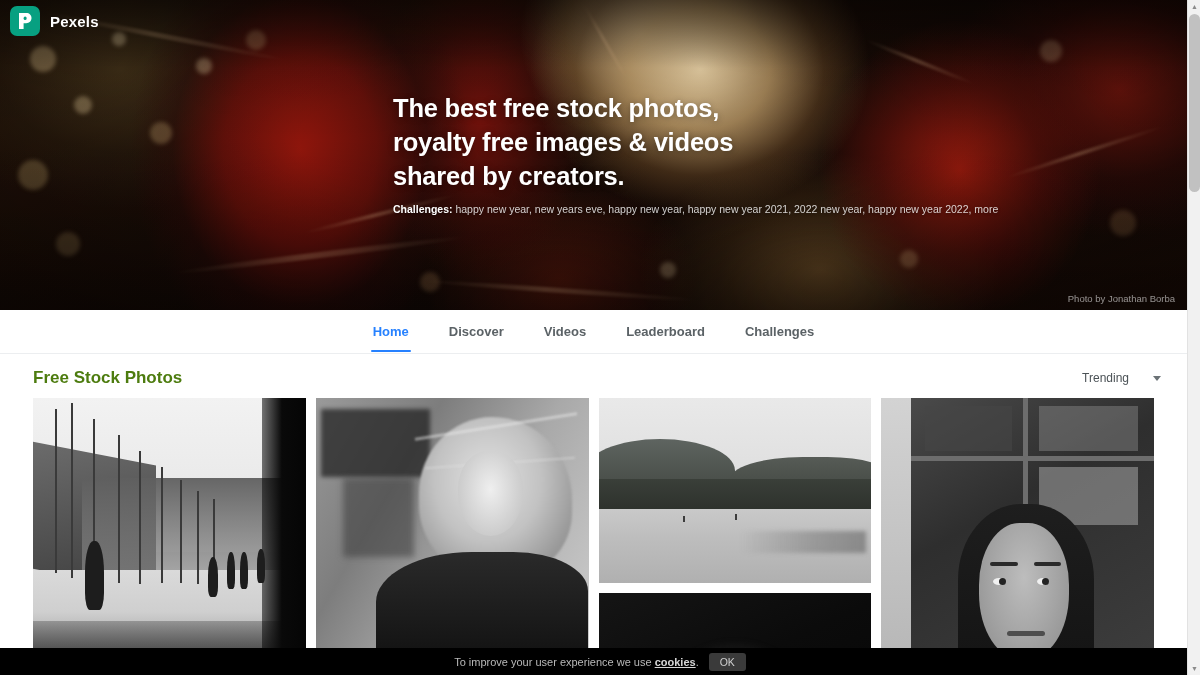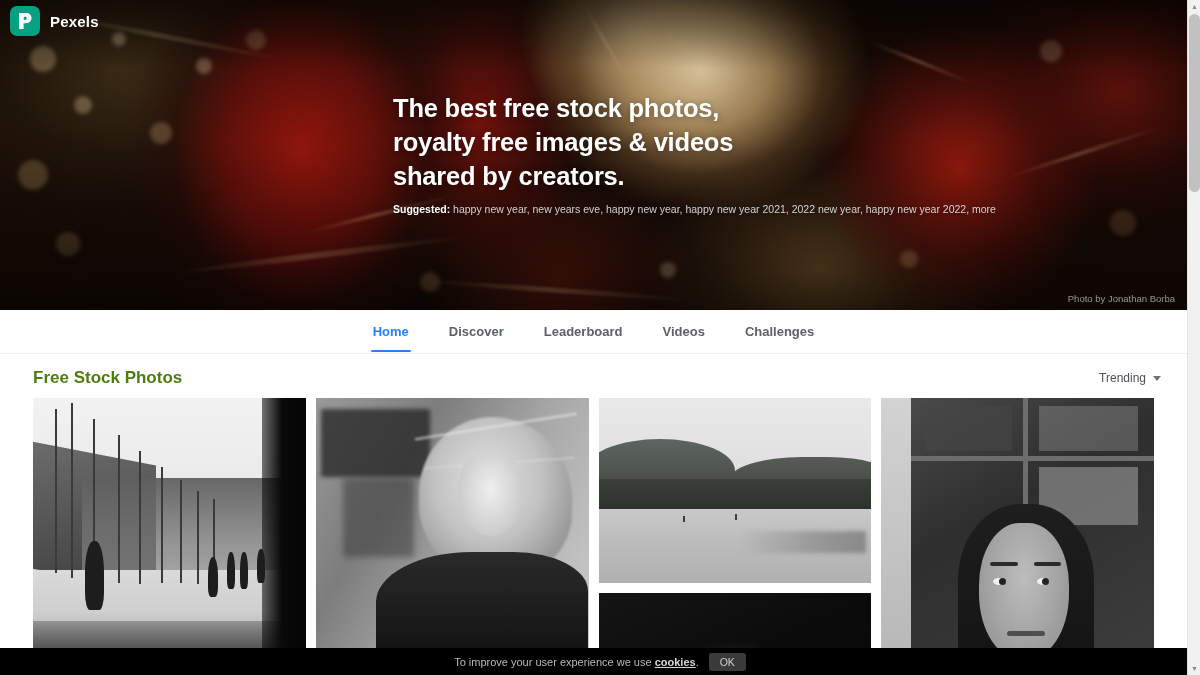--- a/index.html
+++ b/index.html
@@ -193,21 +193,21 @@
   .section-head {
     width: 1187px;
     padding: 14px 26px 10px 33px;
     display: flex; align-items: center;
   }
   .section-title {
     font-size: 17px; font-weight: bold; color: #4d7c0f;
   }
   .sort-select {
     margin-left: auto;
-    display: flex; align-items: center; gap: 7px;
+    display: flex; align-items: center; gap: 24px;
     font-size: 12px; color: #4b5256;
     cursor: pointer;
   }
   .caret {
     width: 0; height: 0;
     border-left: 4px solid transparent;
     border-right: 4px solid transparent;
     border-top: 5px solid #6b7276;
   }
 
@@ -402,33 +402,33 @@
         <span class="brand-name">Pexels</span>
       </div>
 
     </header>
 
     <div class="hero-content">
       <h1 class="hero-title">The best free stock photos, royalty free images &amp; videos shared by creators.</h1>
 
 
       <div class="suggested">
-        <b>Suggested:</b>
+        <b>Challenges:</b>
         <span class="terms">happy new year, new years eve, happy new year, happy new year 2021, 2022 new year, happy new year 2022, more</span>
       </div>
     </div>
 
     <div class="photo-credit">Photo by Jonathan Borba</div>
   </section>
 
   <nav class="tabbar">
     <button class="tab active">Home</button>
     <button class="tab">Discover</button>
+    <button class="tab">Videos</button>
     <button class="tab">Leaderboard</button>
-    <button class="tab">Videos</button>
     <button class="tab">Challenges</button>
   </nav>
 
   <div class="section-head">
     <h2 class="section-title">Free Stock Photos</h2>
     <div class="sort-select">
       <span>Trending</span>
       <span class="caret"></span>
     </div>
   </div>

